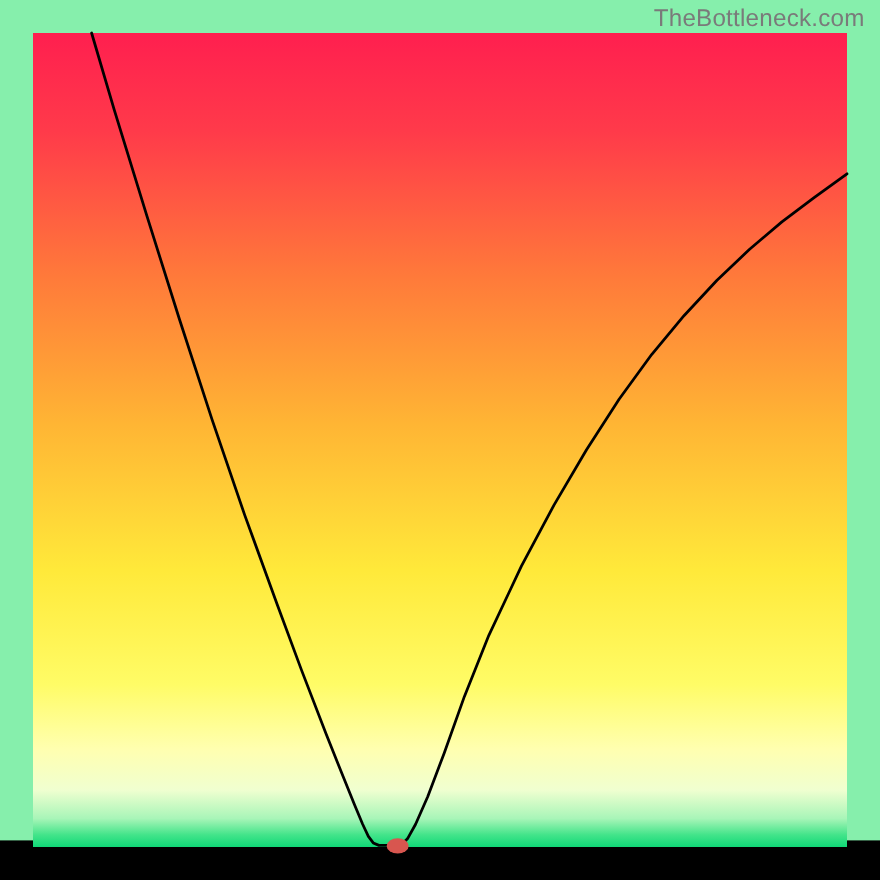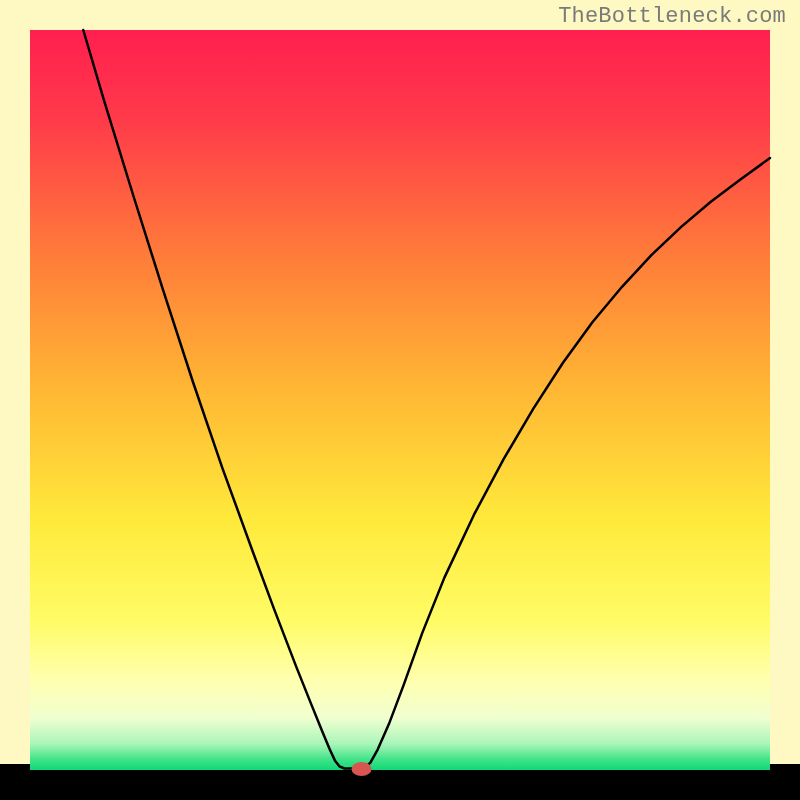--- a/index.html
+++ b/index.html
@@ -8,22 +8,21 @@
     width: 800px;
     height: 800px;
     background: #000;
     font-family: Arial, Helvetica, sans-serif;
     overflow: hidden;
   }
   .frame {
     position: relative;
     width: 800px;
     height: 764px;
-    background: #fef9c3;
-    font-family: Liberation Mono, monospace;
+    background: #86efac;
   }
   .watermark {
     position: absolute;
     top: 4px;
     right: 14px;
     color: #7a7a7a;
     font-size: 22px;
     font-weight: 500;
     letter-spacing: 0.2px;
     user-select: none;

